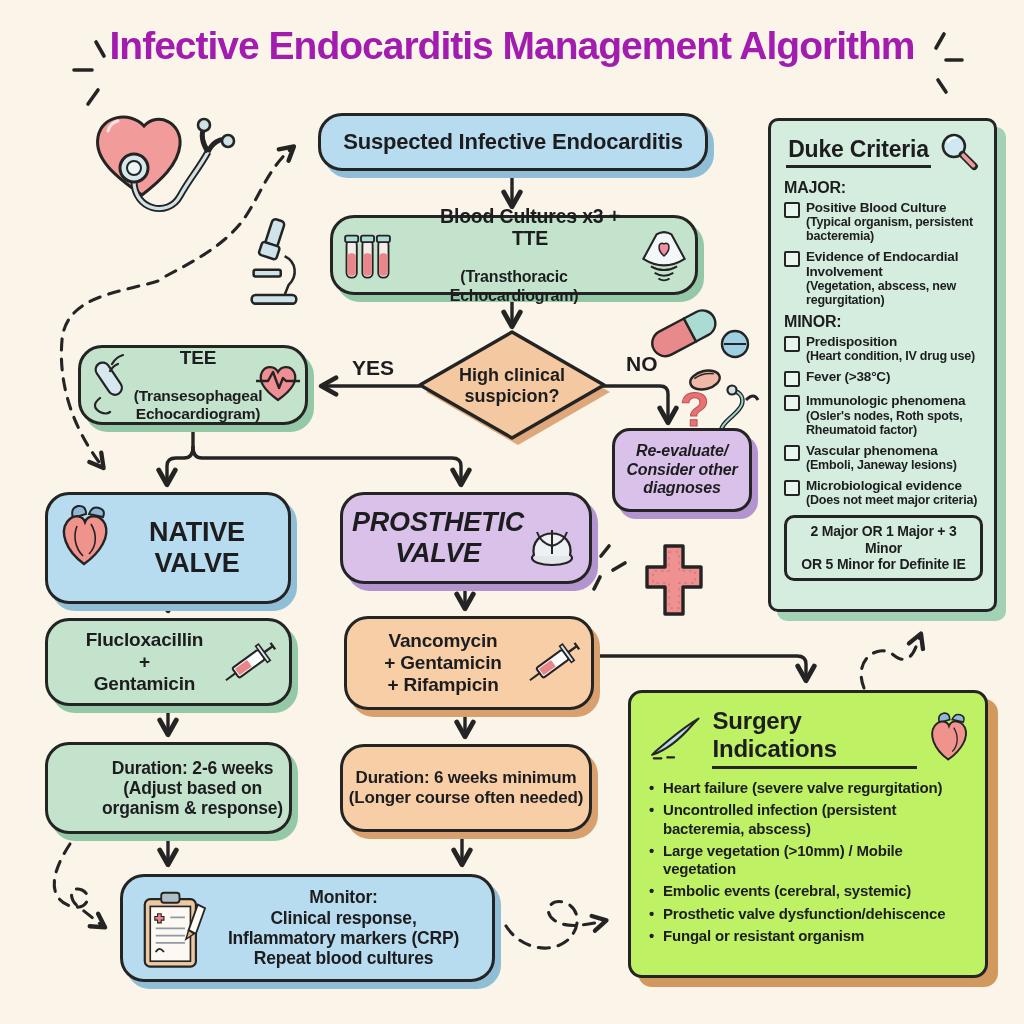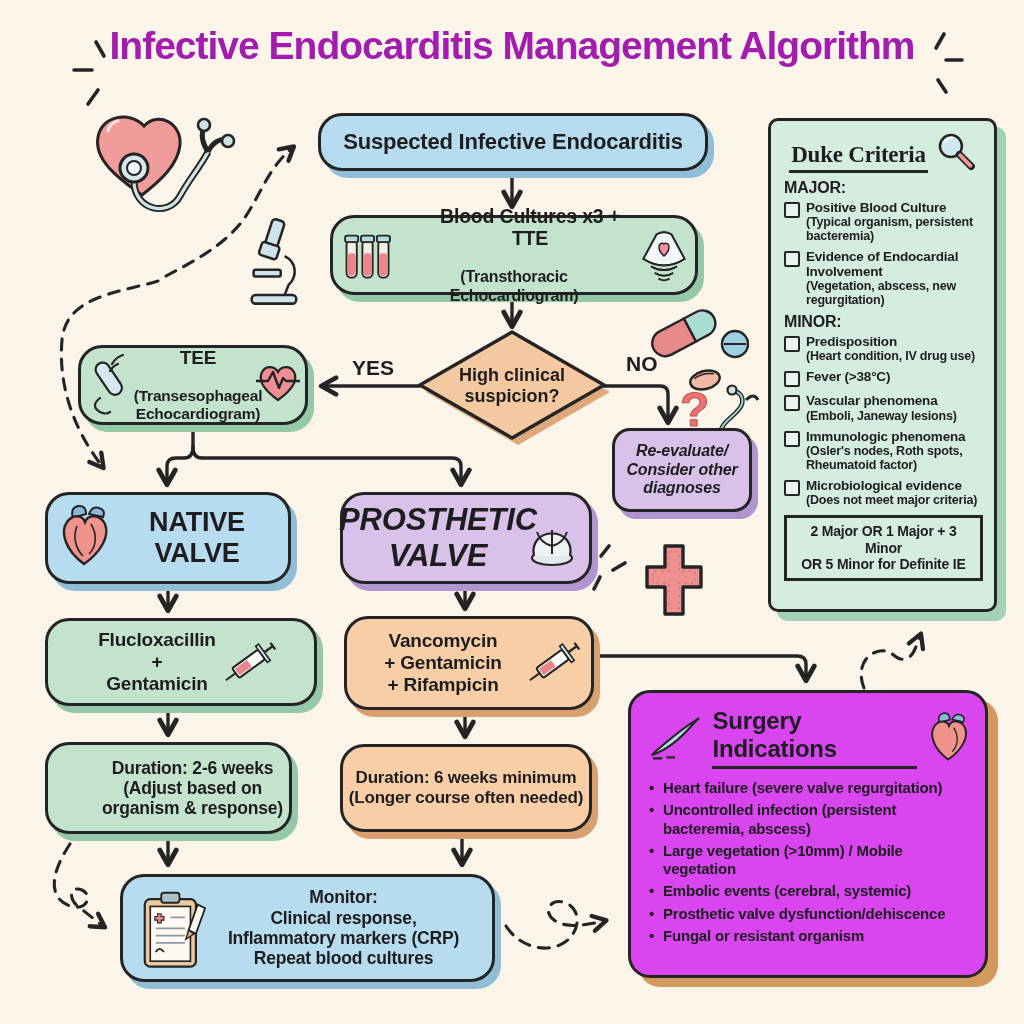--- a/index.html
+++ b/index.html
@@ -23,34 +23,34 @@
   .purple { background:#d9c1e9; box-shadow:6px 7px 0 #b294cf;font-style:italic; }
   .orange { background:#f8cea7; box-shadow:6px 7px 0 #d8a06e; }
   .panel  {
     position:absolute; border:3.5px solid #242424; box-sizing:border-box; z-index:3;
     font-weight:bold; letter-spacing:-0.2px;
   }
   .duke {
     left:768px; top:118px; width:229px; height:494px; background:#d4edde;
     border-radius:10px; box-shadow:9px 9px 0 #a3d1b5; padding:10px 11px 8px 13px;
   }
-  .duke-title-row { display:flex; align-items:flex-end; justify-content:center; gap:6px;font-family:Liberation Serif, serif; }
+  .duke-title-row { display:flex; align-items:center; justify-content:center; gap:6px; }
   .duke-title { font-size:23px; border-bottom:3px solid #242424; padding:0 2px 2px 2px; }
   .duke-sec { font-size:16px; margin:6px 0 3px 0; }
   .chk { display:flex; gap:6px; margin-bottom:6px; }
   .cbx { width:12px; height:12px; border:2.5px solid #242424; border-radius:2px; flex:none; margin-top:2px; background:#e9f6ee; }
   .chk-title  { font-size:13.5px; line-height:1.12; white-space:pre-line; }
   .chk-detail { font-size:12.5px; line-height:1.12; white-space:pre-line; }
   .duke-summary {
-    border:3px solid #242424; border-radius:0; text-align:center;
+    border:3px solid #242424; border-radius:10px; text-align:center;
     font-size:14px; line-height:1.2; padding:5px 4px; margin-top:8px; white-space:pre-line;
   }
   .surgery {
-    left:628px; top:690px; width:360px; height:288px; background:#d946ef;
-    border-radius:22px; box-shadow:10px 9px 0 #d2995f; padding:14px 14px 10px 16px;
+    left:628px; top:690px; width:360px; height:288px; background:#bef264;
+    border-radius:14px; box-shadow:10px 9px 0 #d2995f; padding:14px 14px 10px 16px;
   }
   .surg-title-row { display:flex; align-items:center; justify-content:center; gap:8px; }
   .surg-title { font-size:24px; border-bottom:3.5px solid #242424; padding-bottom:3px; }
   .surg-list { list-style:none; margin:10px 0 0 0; padding:0; }
   .surg-list li { font-size:15px; line-height:1.22; margin-bottom:4px; padding-left:16px; position:relative; }
   .surg-list li::before { content:"\2022"; position:absolute; left:2px; }
   .lbl { position:absolute; font-weight:bold; font-size:21px; z-index:4; }
   svg.deco { position:absolute; z-index:2; }
   #overlay { position:absolute; left:0; top:0; z-index:1; }
   .innericon { position:absolute; z-index:4; }
@@ -162,42 +162,42 @@
     <path d="M24,40 C10,30 4,20 8,12 C12,5 21,6 24,12 C27,6 36,5 40,12 C44,20 38,30 24,40 Z" fill="#ef8f93" stroke="#242424" stroke-width="2.2"></path>
     <path d="M2,21 H14 L19,12 L25,28 L29,18 L32,21 H46" fill="none" stroke="#242424" stroke-width="2.4" stroke-linejoin="round"></path>
   </svg>
 
   <div class="node purple" style="left:612px; top:428px; width:140px; height:84px; font-size:16px; border-radius:18px;">
     <span>Re-evaluate/
 Consider other
 diagnoses</span>
   </div>
 
-  <div class="node blue" style="left:45px; top:492px; width:246px; height:92px; font-size:27px; padding-left:58px;">
+  <div class="node blue" style="left:45px; top:492px; width:246px; height:112px; font-size:27px; padding-left:58px;">
     <span>NATIVE
 VALVE</span>
   </div>
   <svg class="innericon" style="left:55px; top:504px;" width="58" height="66" viewBox="0 0 58 66">
     <path d="M18,14 q-3,-10 5,-12 q8,-1 8,8 Z" fill="#8fb8d8" stroke="#242424" stroke-width="2"></path>
     <path d="M34,10 q3,-8 10,-6 q7,2 4,9 Z" fill="#8fb8d8" stroke="#242424" stroke-width="2"></path>
     <path d="M29,60 C10,46 5,28 12,18 C19,9 28,12 30,18 C33,10 45,10 50,20 C55,32 46,48 29,60 Z" fill="#f0938d" stroke="#242424" stroke-width="2.4"></path>
     <path d="M22,22 C18,32 20,44 28,52 M36,20 C42,30 42,42 34,50" fill="none" stroke="#242424" stroke-width="1.6"></path>
   </svg>
 
-  <div class="node purple" style="left:340px; top:492px; width:252px; height:92px; font-size:31px; padding-right:56px;">
+  <div class="node purple" style="left:340px; top:492px; width:252px; height:92px; font-size:27px; padding-right:56px;">
     <span>PROSTHETIC
 VALVE</span>
   </div>
   <svg class="innericon" style="left:524px; top:506px;" width="56" height="62" viewBox="0 0 56 62">
     <ellipse cx="28" cy="52" rx="20" ry="7" fill="#e3e7ea" stroke="#242424" stroke-width="2.2"></ellipse>
     <path d="M10,50 C4,20 52,20 46,50" fill="#eef1f3" stroke="#242424" stroke-width="2.2"></path>
     <path d="M28,24 V48 M28,40 C20,38 15,32 13,26 M28,40 C36,38 41,32 43,26" fill="none" stroke="#242424" stroke-width="2"></path>
   </svg>
 
-  <div class="node green" style="left:45px; top:618px; width:272px; height:88px; font-size:19px; padding-right:48px;">
+  <div class="node green" style="left:45px; top:618px; width:247px; height:88px; font-size:19px; padding-right:48px;">
     <span>Flucloxacillin
 +
 Gentamicin</span>
   </div>
   <svg class="innericon" style="left:218px; top:632px;" width="66" height="60" viewBox="0 0 66 60">
     <g transform="rotate(-36 33 30)">
       <rect x="14" y="24" width="32" height="12" rx="2" fill="#fdfdfd" stroke="#242424" stroke-width="2"></rect>
       <rect x="16" y="26" width="15" height="8" fill="#e8868a" stroke="none"></rect>
       <rect x="46" y="20" width="3.5" height="20" fill="#d7e8ee" stroke="#242424" stroke-width="1.6"></rect>
       <path d="M49,30 H60 M60,26 V34" stroke="#242424" stroke-width="2.4"></path>
@@ -287,30 +287,30 @@
     <div class="chk">
       <span class="cbx"></span>
       <div>
           <div class="chk-title">Fever (&gt;38°C)</div>
            <div class="chk-detail"></div>
         </div>
     </div>
     <div class="chk">
       <span class="cbx"></span>
       <div>
-          <div class="chk-title">Vascular phenomena</div>
-           <div class="chk-detail">(Emboli, Janeway lesions)</div>
-        </div>
-    </div>
-    <div class="chk">
-      <span class="cbx"></span>
-      <div>
           <div class="chk-title">Immunologic phenomena</div>
            <div class="chk-detail">(Osler's nodes, Roth spots,
 Rheumatoid factor)</div>
+        </div>
+    </div>
+    <div class="chk">
+      <span class="cbx"></span>
+      <div>
+          <div class="chk-title">Vascular phenomena</div>
+           <div class="chk-detail">(Emboli, Janeway lesions)</div>
         </div>
     </div>
     <div class="chk">
       <span class="cbx"></span>
       <div>
           <div class="chk-title">Microbiological evidence</div>
            <div class="chk-detail">(Does not meet major criteria)</div>
         </div>
     </div>
     <div class="duke-summary">2 Major OR 1 Major + 3 Minor

